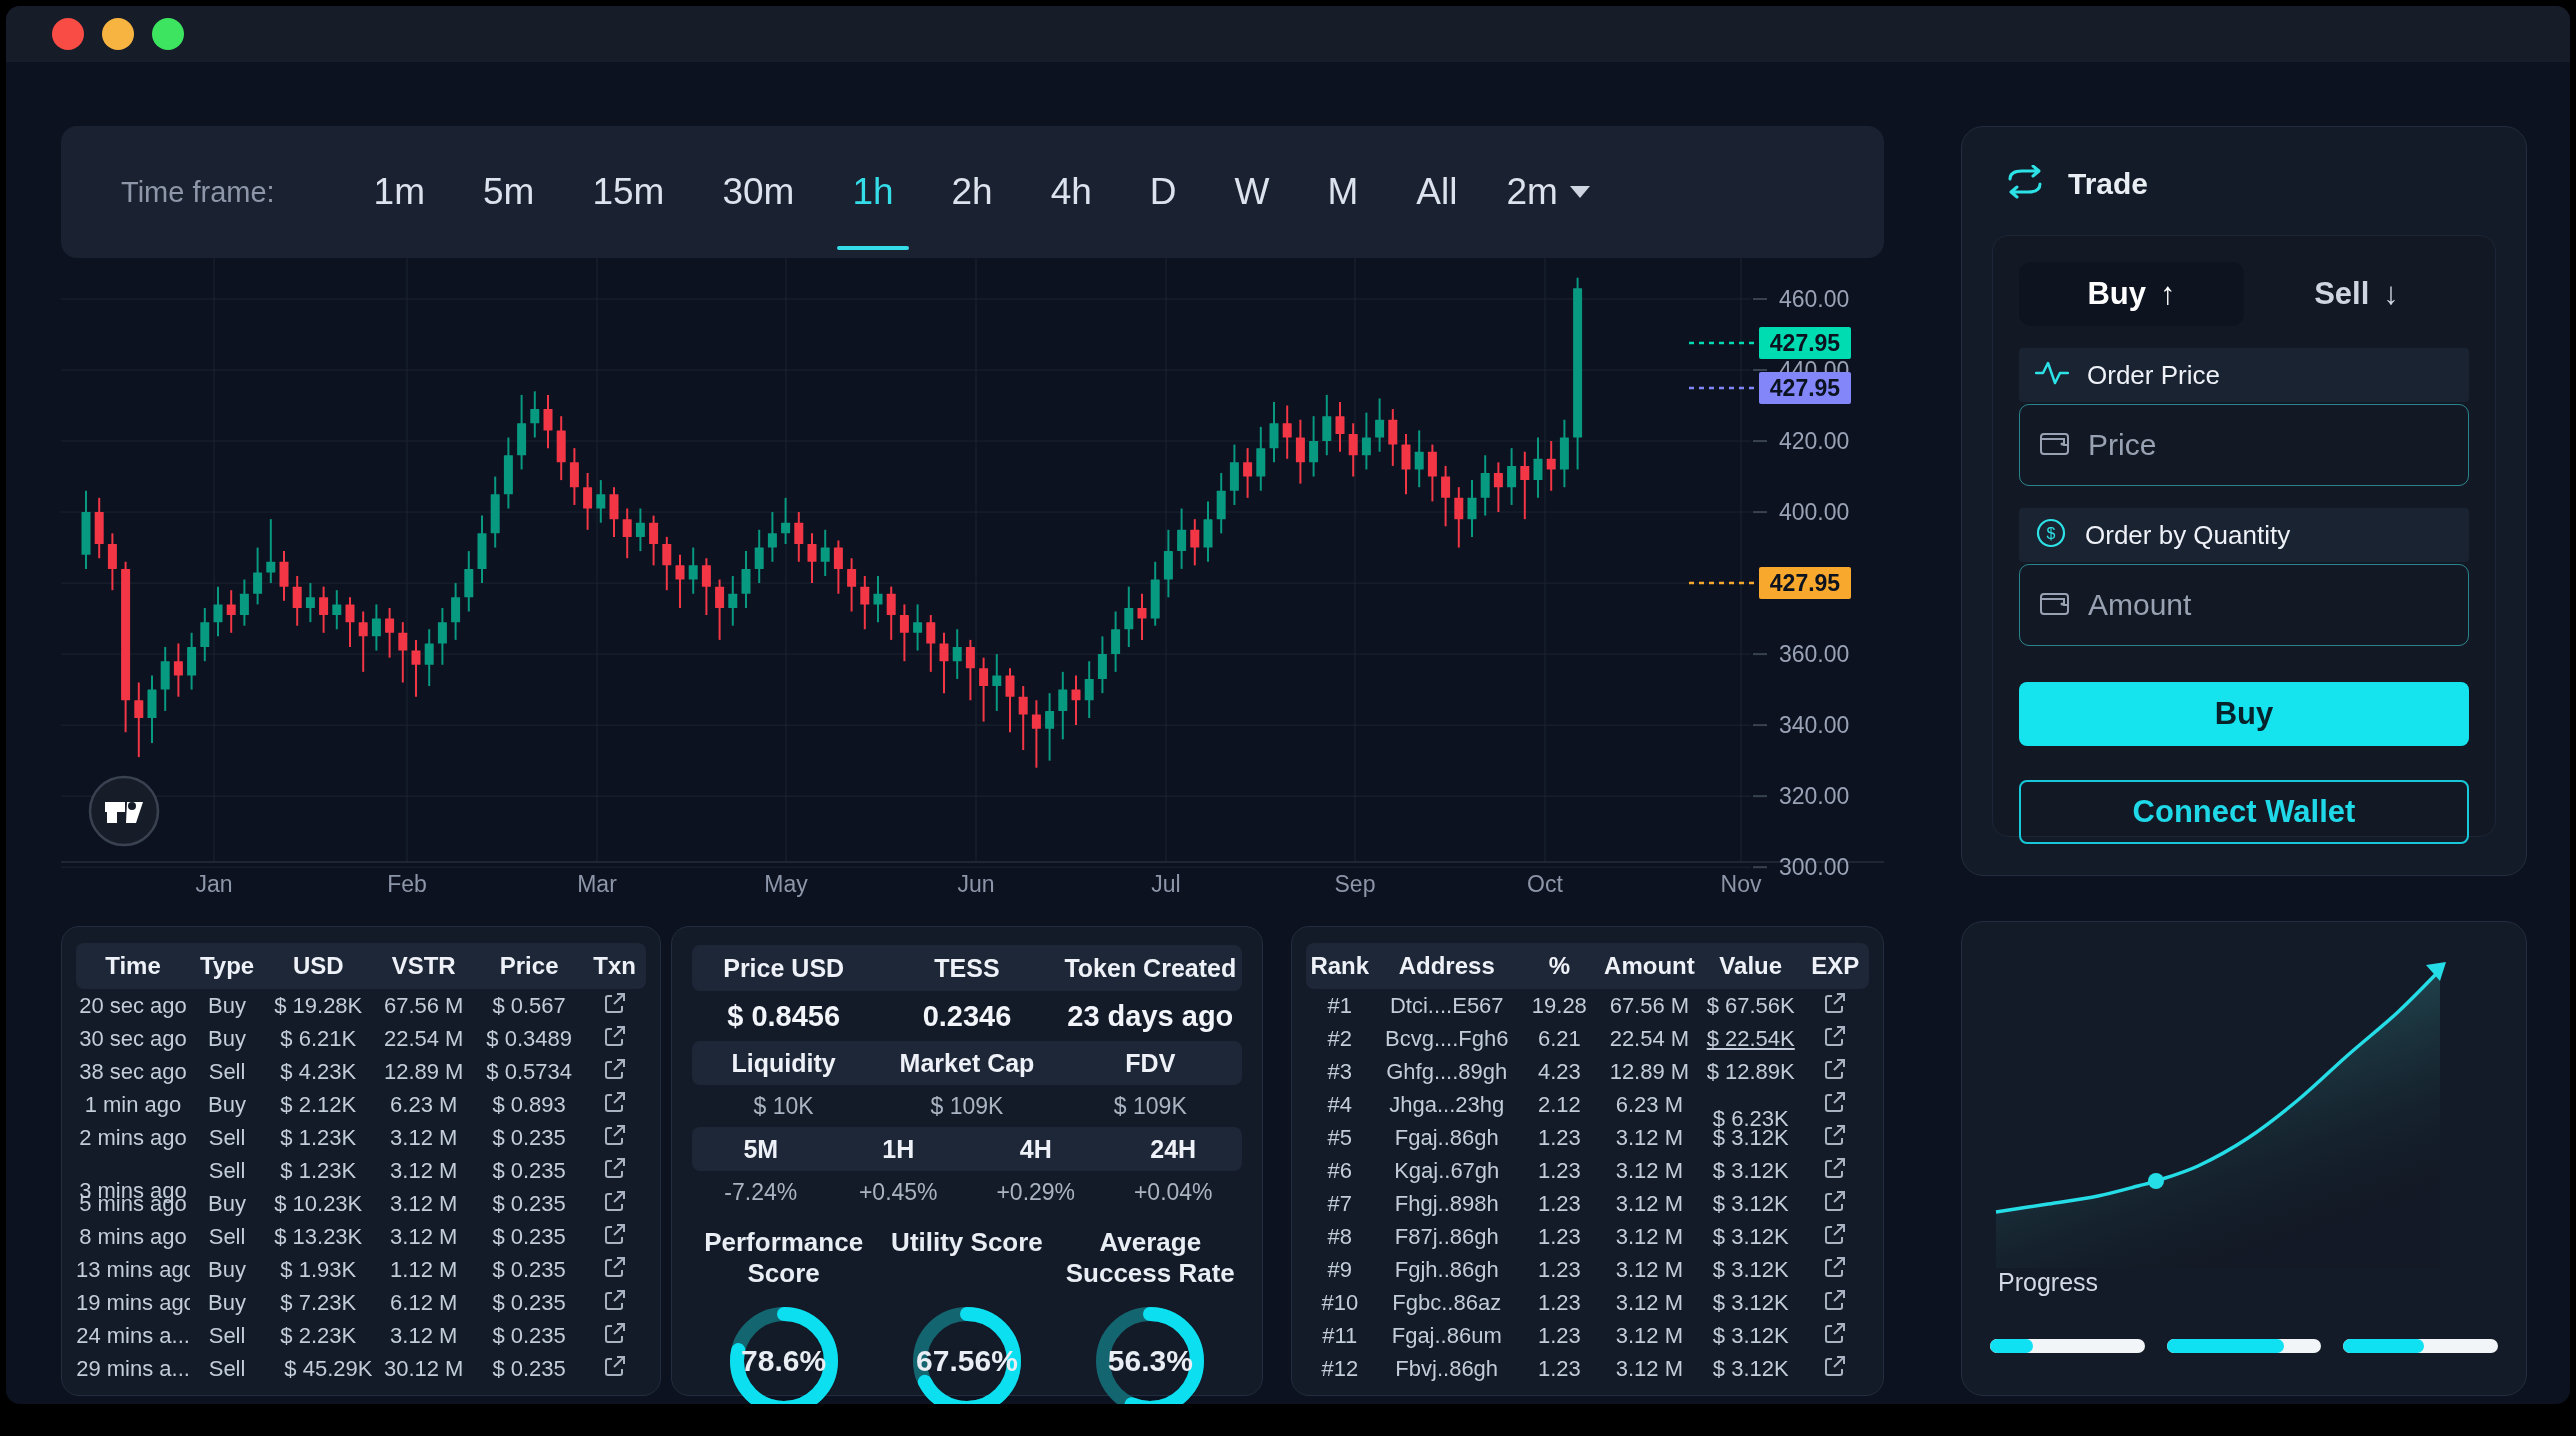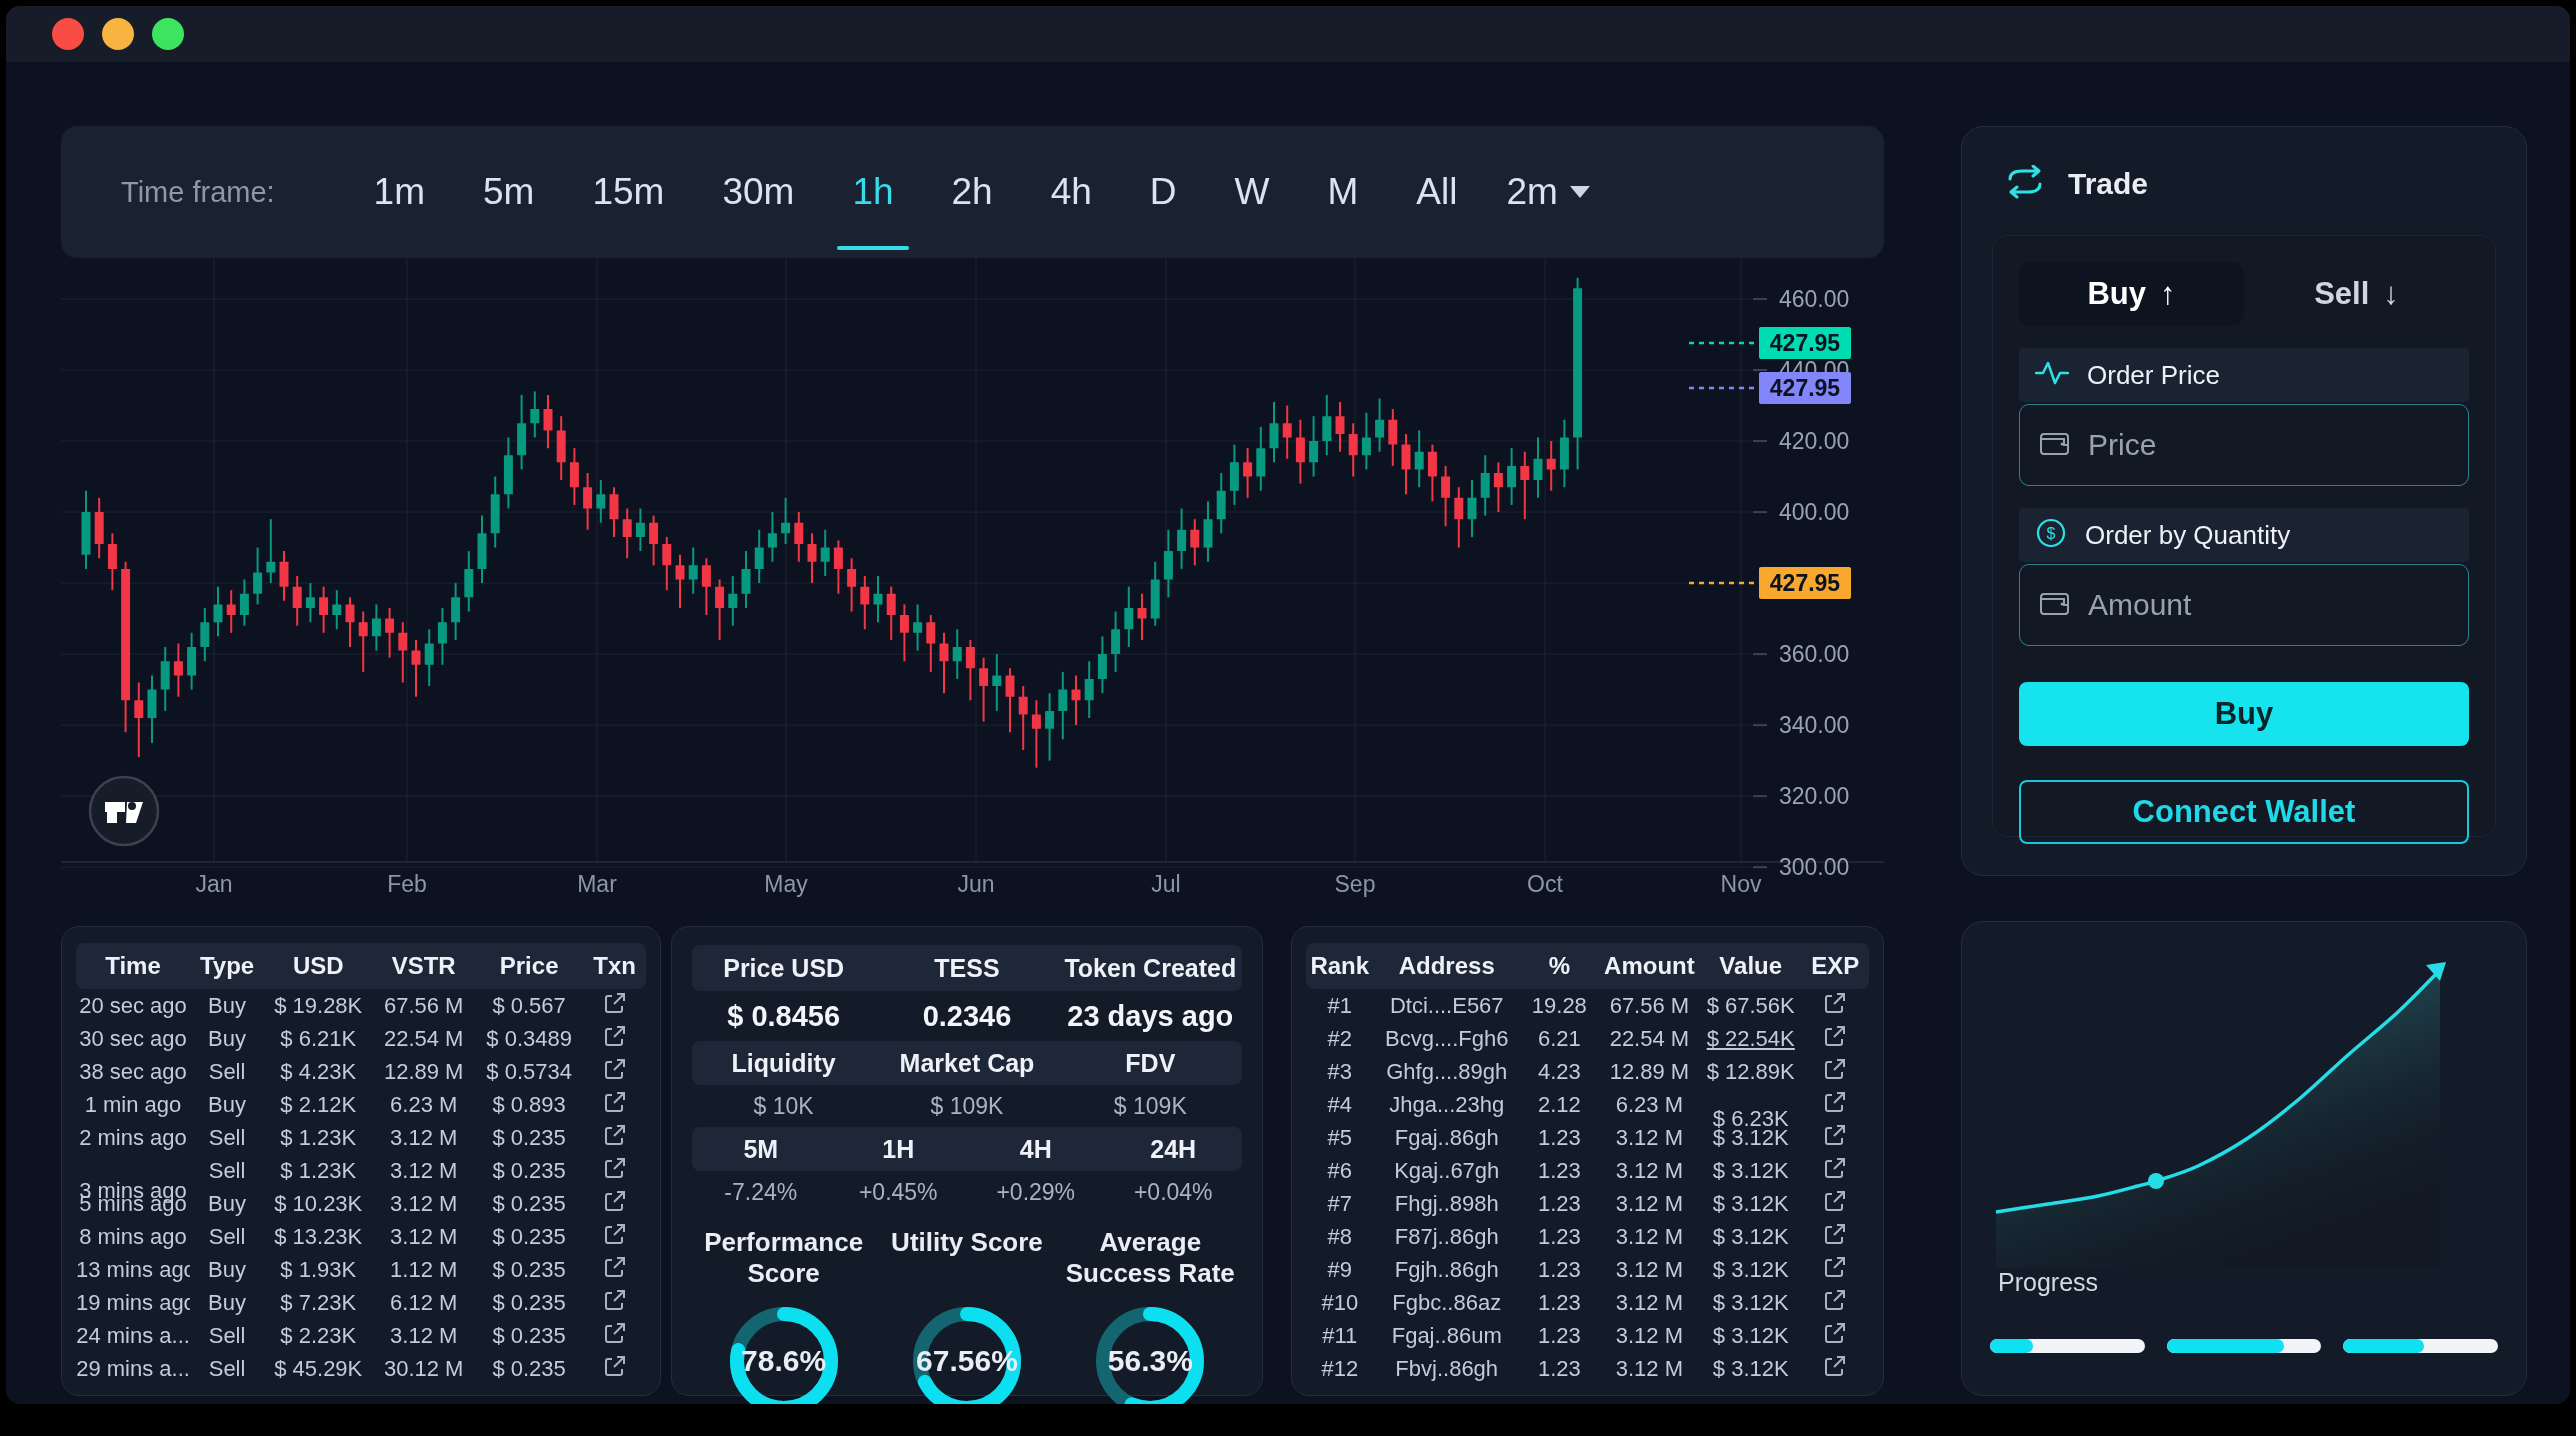--- a/index.html
+++ b/index.html
@@ -546,21 +546,21 @@
             <div style="width: 19%;">$ 0.235</div>
             <div style="width: 11%;"><span class="ext"><svg viewBox="0 0 24 24">
                   <path d="M9 5 H5 a2 2 0 0 0 -2 2 V19 a2 2 0 0 0 2 2 H17 a2 2 0 0 0 2 -2 V15"></path>
                   <path d="M14 3 H21 V10"></path>
                   <path d="M21 3 L11 13"></path>
                 </svg></span></div>
           </div>
           <div class="t-row">
             <div style="width: 20%;">29 mins a...</div>
             <div style="width: 13%;">Sell</div>
-            <div style="width: 19%;">$ 45.29K</div>
+            <div style="width: 19%; text-align: right;">$ 45.29K</div>
             <div style="width: 18%;">30.12 M</div>
             <div style="width: 19%;">$ 0.235</div>
             <div style="width: 11%;"><span class="ext"><svg viewBox="0 0 24 24">
                   <path d="M9 5 H5 a2 2 0 0 0 -2 2 V19 a2 2 0 0 0 2 2 H17 a2 2 0 0 0 2 -2 V15"></path>
                   <path d="M14 3 H21 V10"></path>
                   <path d="M21 3 L11 13"></path>
                 </svg></span></div>
           </div>
         </div>
     </div>

